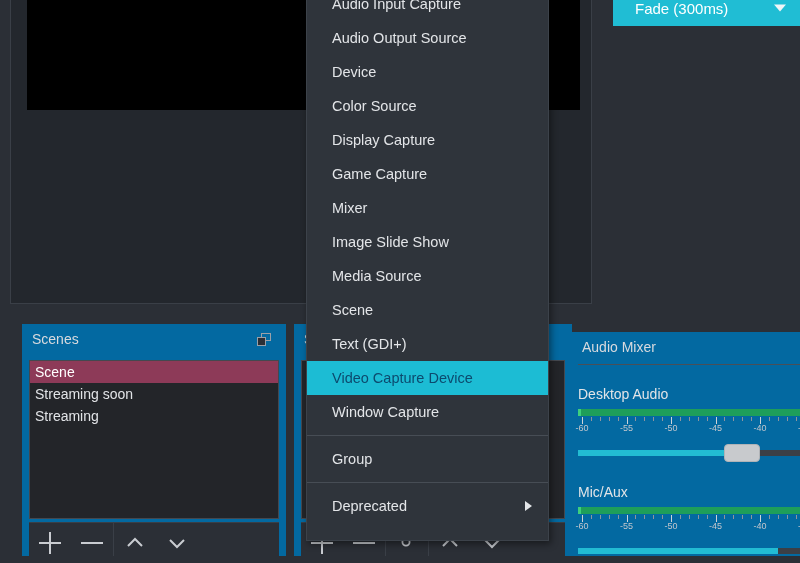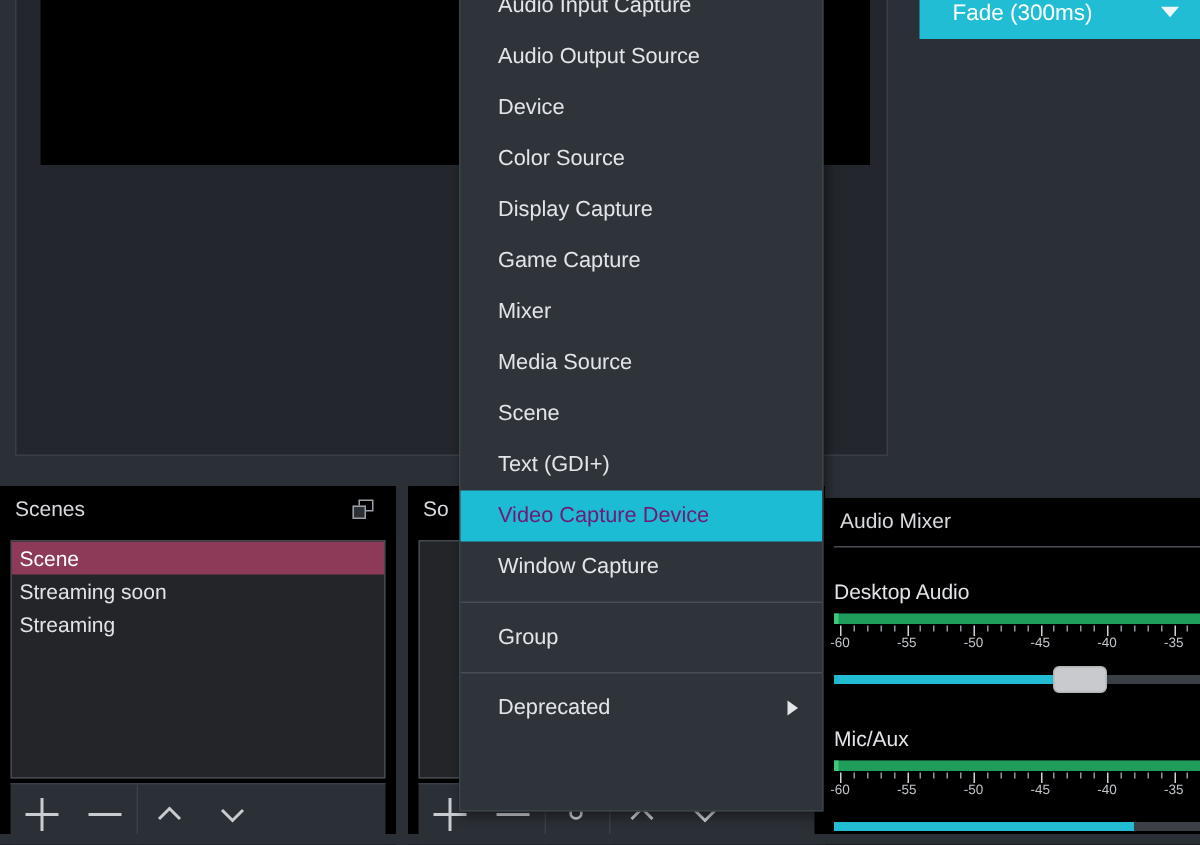--- a/index.html
+++ b/index.html
@@ -42,21 +42,22 @@
     transform: translateY(-50%);
     width: 0; height: 0;
     border-left: 6px solid transparent;
     border-right: 6px solid transparent;
     border-top: 7px solid #f0f5f7;
   }
 
   
   .dock {
     position: absolute;
-    background: #000000;
+    background: #0369a1;
+    margin-left: 22px;
   }
   .dock-title {
     font-size: 14px; color: #d8dade;
     padding: 6px 10px 5px 10px;
     height: 29px;
     display: flex; align-items: center;
     position: relative;
   }
   .dock-float-icon {
     position: absolute; right: 14px; top: 9px;
@@ -181,21 +182,21 @@
     box-shadow: 2px 3px 7px rgba(0,0,0,0.45);
   }
   .ctx-item {
     height: 34px; line-height: 34px;
     padding-left: 25px;
     font-size: 14.5px;
     color: #e3e5e8;
     white-space: nowrap;
     position: relative;
   }
-  .ctx-item.highlight { background: #1cbcd4; color: #701a75; }
+  .ctx-item.highlight { background: #1cbcd4; color: #0c4a6e; }
   .ctx-sep { height: 1px; background: #474d55; margin: 6px 0 6px 0; }
   .ctx-submenu-arrow {
     position: absolute; right: 16px; top: 50%;
     transform: translateY(-50%);
     width: 0; height: 0;
     border-top: 5px solid transparent;
     border-bottom: 5px solid transparent;
     border-left: 7px solid #e3e5e8;
   }
 
@@ -402,20 +403,21 @@
   <div class="bottom-strip"></div>
 
   <div class="ctx-menu" id="ctx-menu">
       <div class="ctx-item"><span>Audio Input Capture</span></div>
       <div class="ctx-item"><span>Audio Output Source</span></div>
       <div class="ctx-item"><span>Device</span></div>
       <div class="ctx-item"><span>Color Source</span></div>
       <div class="ctx-item"><span>Display Capture</span></div>
       <div class="ctx-item"><span>Game Capture</span></div>
       <div class="ctx-item"><span>Mixer</span></div>
+      <div class="ctx-item"><span>Image Slide Show</span></div>
       <div class="ctx-item"><span>Media Source</span></div>
       <div class="ctx-item"><span>Scene</span></div>
       <div class="ctx-item"><span>Text (GDI+)</span></div>
       <div class="ctx-item highlight"><span>Video Capture Device</span></div>
       <div class="ctx-item"><span>Window Capture</span></div>
       <div class="ctx-sep"></div>
       <div class="ctx-item"><span>Group</span></div>
       <div class="ctx-sep"></div>
       <div class="ctx-item"><span>Deprecated</span><span class="ctx-submenu-arrow"></span></div>
     </div>

